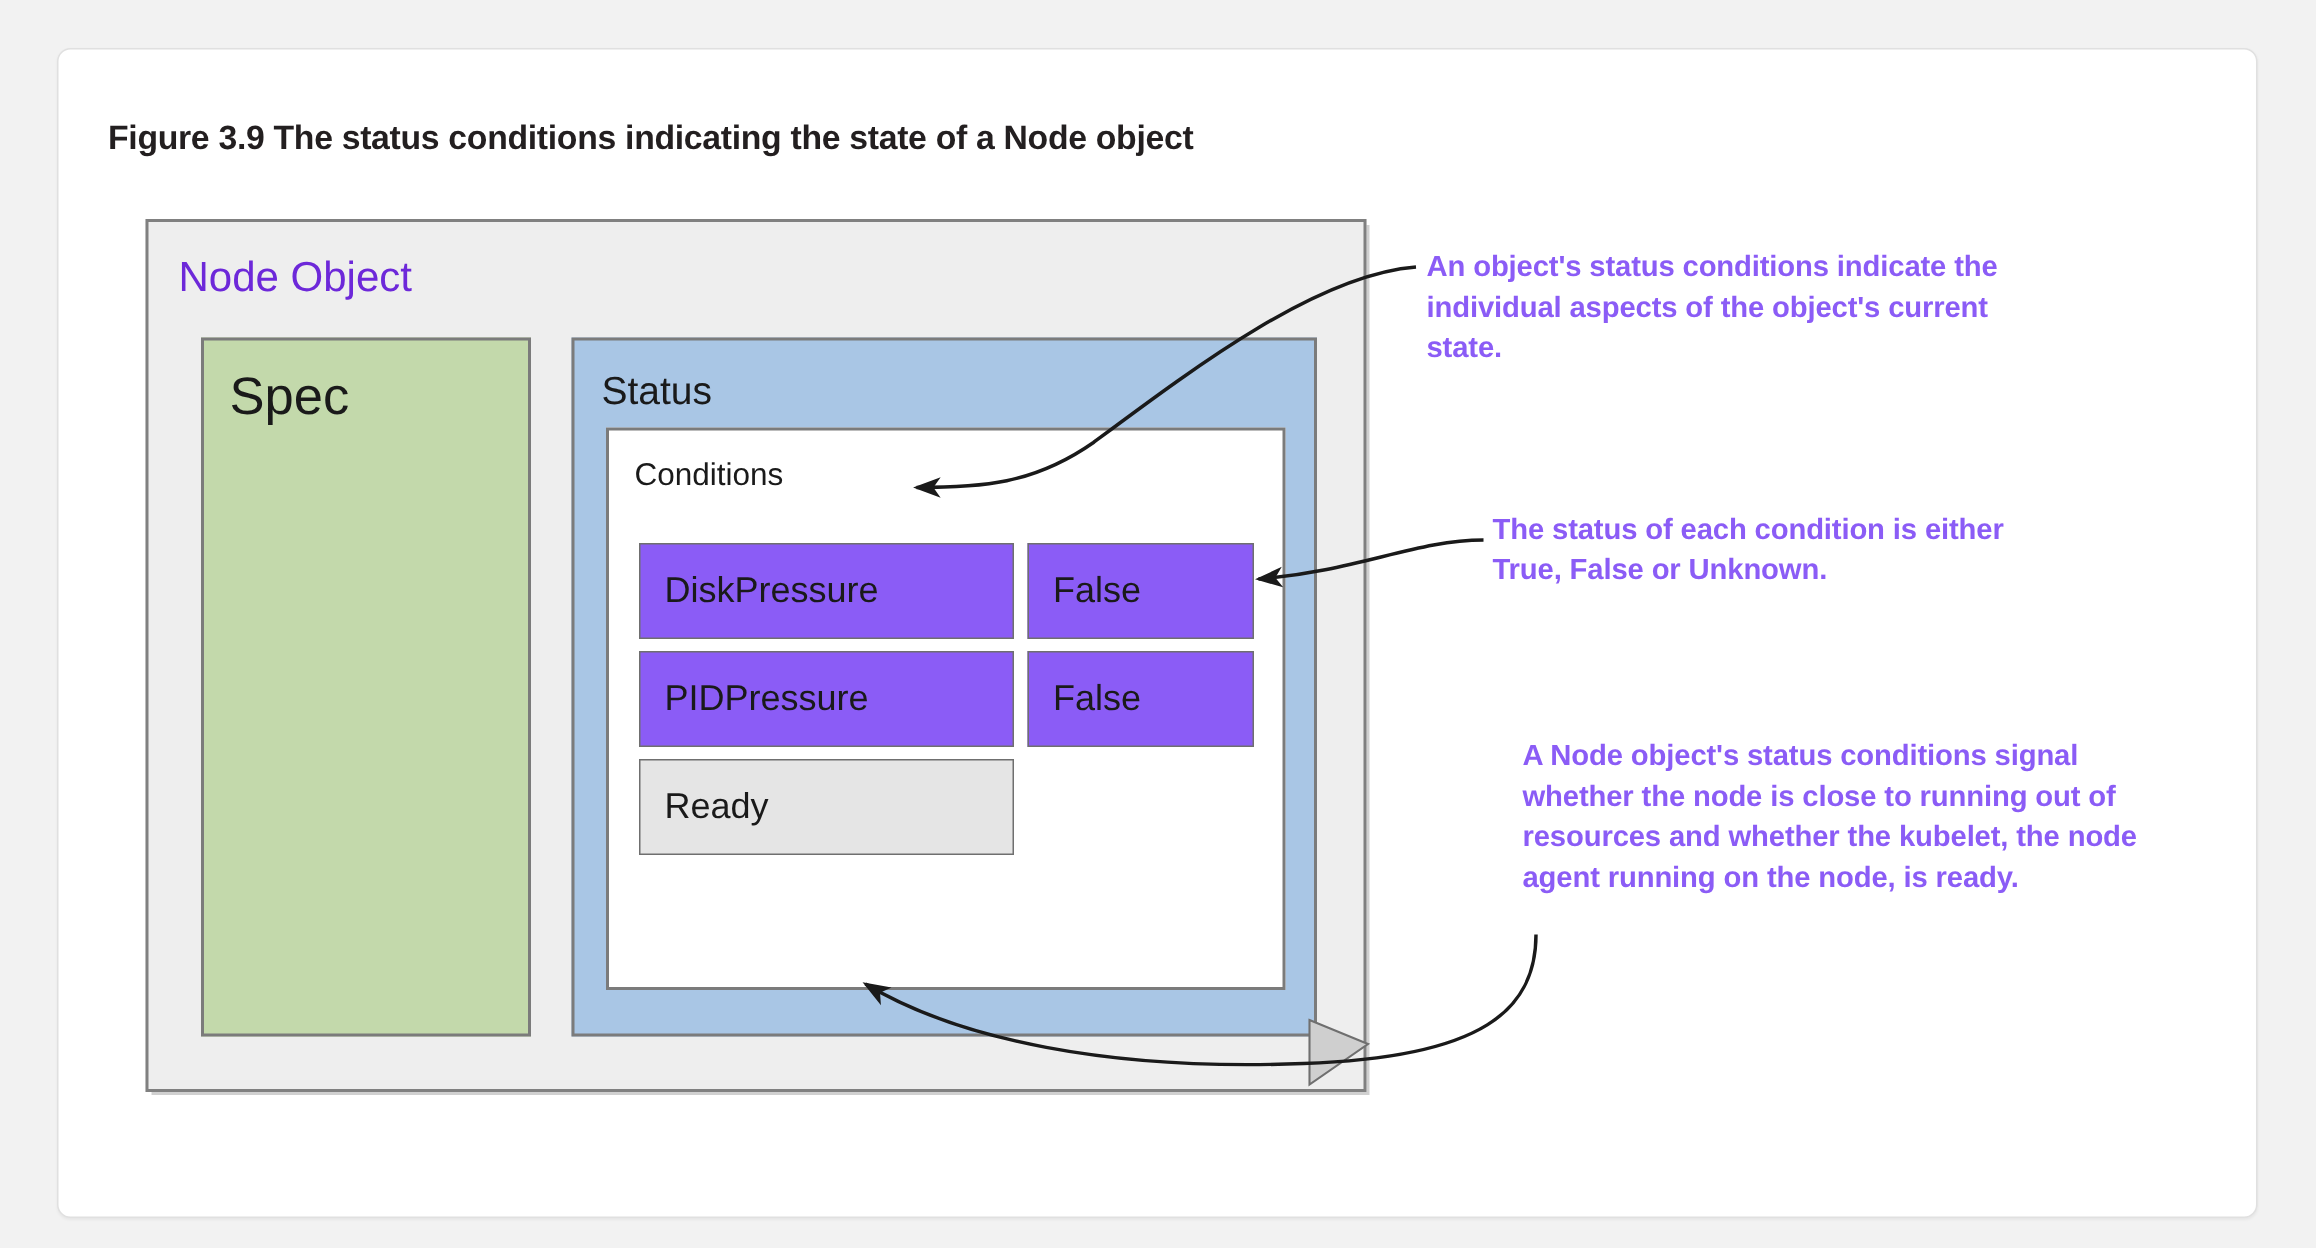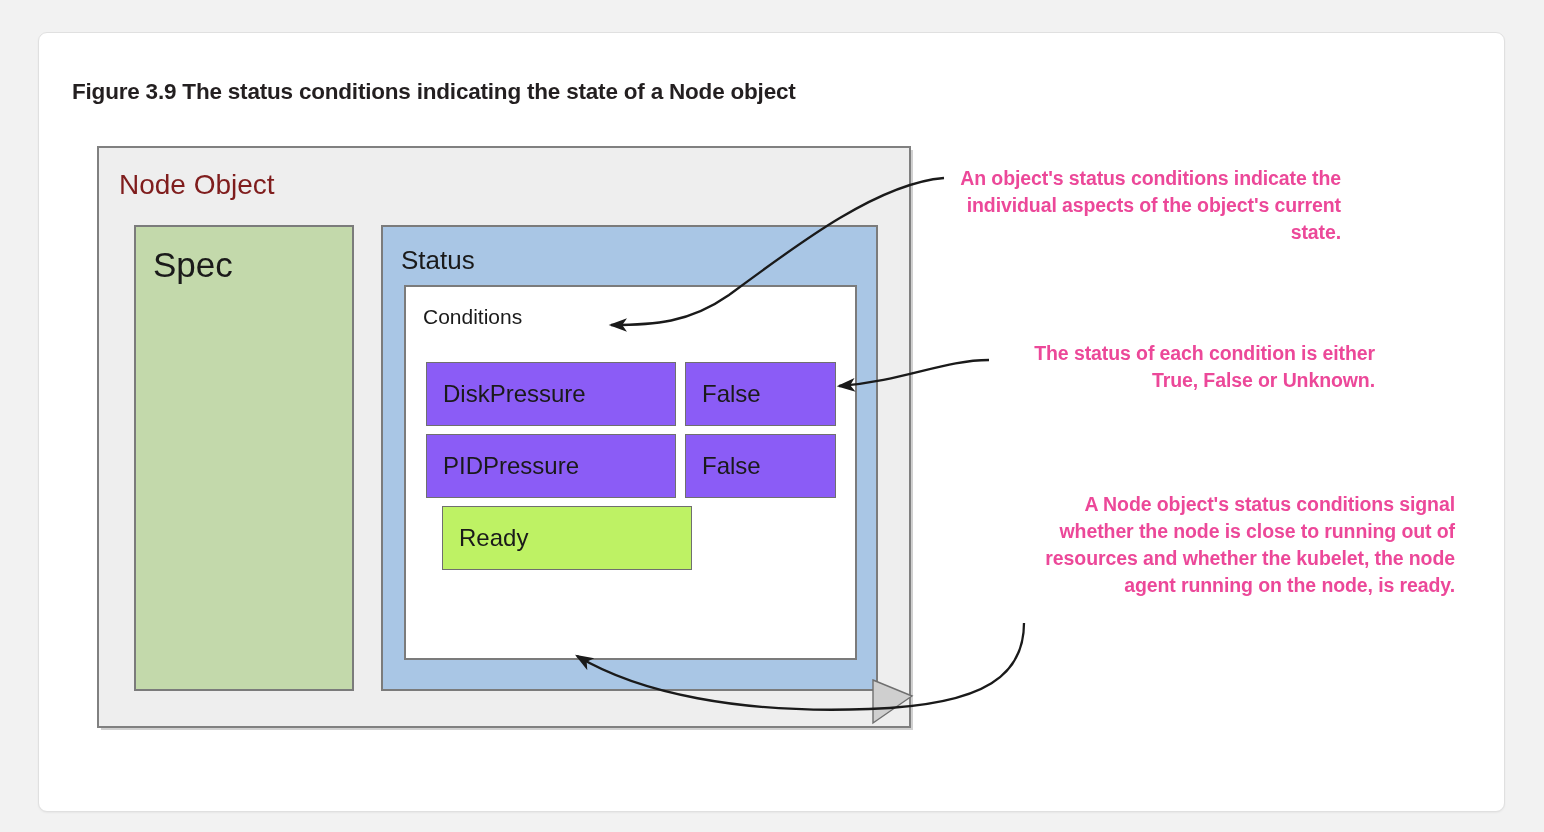--- a/index.html
+++ b/index.html
@@ -59,21 +59,21 @@
     background: #eeeeee;
     border: 2px solid #808080;
     box-sizing: border-box;
     box-shadow: 3px 3px 0 -1px rgba(120,120,120,0.35);
   }
   #node-object-label {
     position: absolute;
     left: 80px;
     top: 136px;
     font-size: 28px;
-    color: #7f1d1d;
+    color: #6d28d9;
   }
 
   
   #spec-box {
     position: absolute;
     left: 95px;
     top: 192px;
     width: 220px;
     height: 466px;
     background: #c3d9ab;
@@ -147,31 +147,30 @@
     align-items: center;
     padding-left: 16px;
     font-size: 24px;
     color: #1a1a1a;
   }
   .cell-name  { width: 250px; }
   .cell-value { width: 151px; }
 
   .sev-red    { background: #d16b67; }
   .sev-green  { background: #8b5cf6; }
-  .sev-orange { background: #bef264; margin-left: 16px; }
+  .sev-orange { background: #e5e5e5; }
 
   
   .annotation {
     position: absolute;
     font-size: 19.5px;
     font-weight: bold;
-    color: #ec4899;
+    color: #8b5cf6;
     line-height: 1.38;
     letter-spacing: -0.1px;
-    text-align: right;
   }
   #annotation-conditions { left: 912px; top: 132px;  width: 390px; }
   #annotation-status     { left: 956px; top: 307px;  width: 380px; }
   #annotation-node       { left: 976px; top: 458px;  width: 440px; }
 
   
   #connectors {
     position: absolute;
     left: 0;
     top: 0;

